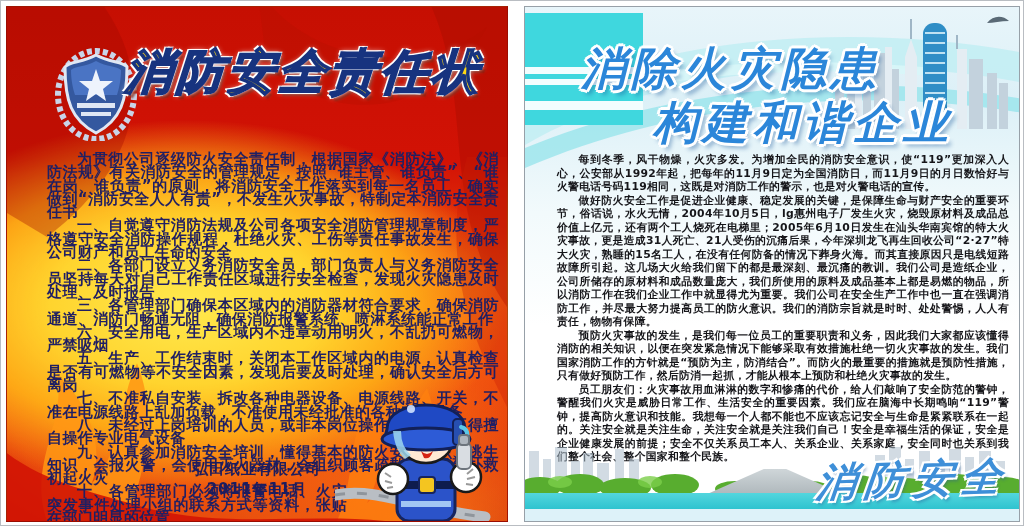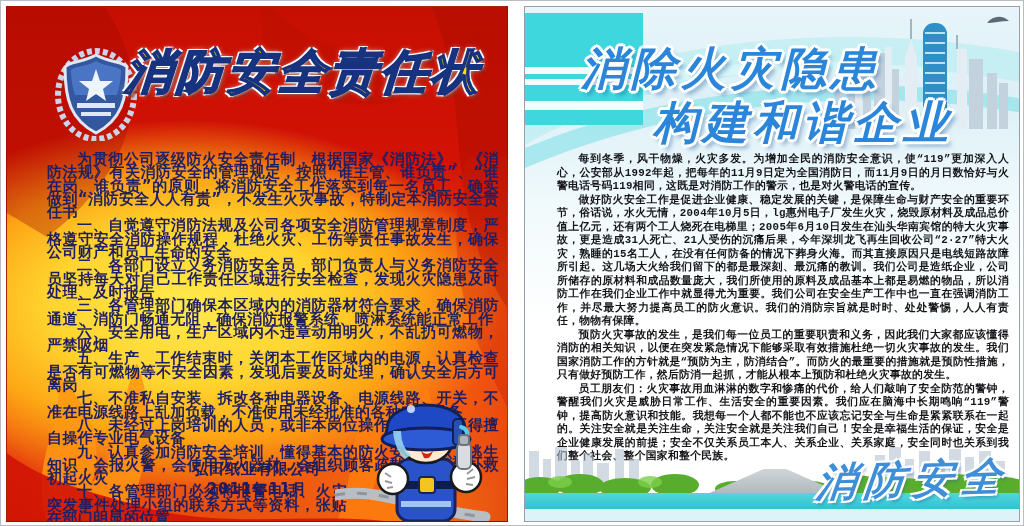--- a/index.html
+++ b/index.html
@@ -65,21 +65,21 @@
       0 -3px 0 #fff,0 3px 0 #fff,-3px 0 0 #fff,3px 0 0 #fff,
       4px 5px 4px rgba(25,85,150,.45);
   }
   .rt-line.l1{left:56px;top:32px;}
   .rt-line.l2{left:128px;top:86px;}
   .right-body{
     position:absolute;left:32px;top:146px;width:452px;
     color:#16161a;font-weight:bold;font-size:10.8px;line-height:13.5px;
     text-align:justify;letter-spacing:.3px;
   }
-  .right-body p{margin:0;text-indent:2em;font-family:Liberation Mono, monospace;}
+  .right-body p{margin:0;text-indent:2em;}
   .bottom-scene{position:absolute;left:0;bottom:0;width:100%;height:80px;}
   .faded-city{position:absolute;left:0;bottom:34px;width:100%;height:46px;opacity:.55;}
   .bush-row{position:absolute;left:0;bottom:26px;width:100%;height:22px;}
   .road{
     position:absolute;left:180px;bottom:26px;width:140px;height:26px;
     background:linear-gradient(180deg,#cfd6d9,#aeb7bb);
     clip-path:polygon(42% 0,58% 0,100% 100%,0 100%);
   }
   .teal-band{position:absolute;left:0;bottom:12px;width:100%;height:16px;background:linear-gradient(180deg,#53d6de,#2fc3cf);}
   .pale-band{position:absolute;left:0;bottom:0;width:100%;height:12px;background:#ddf2f9;}

